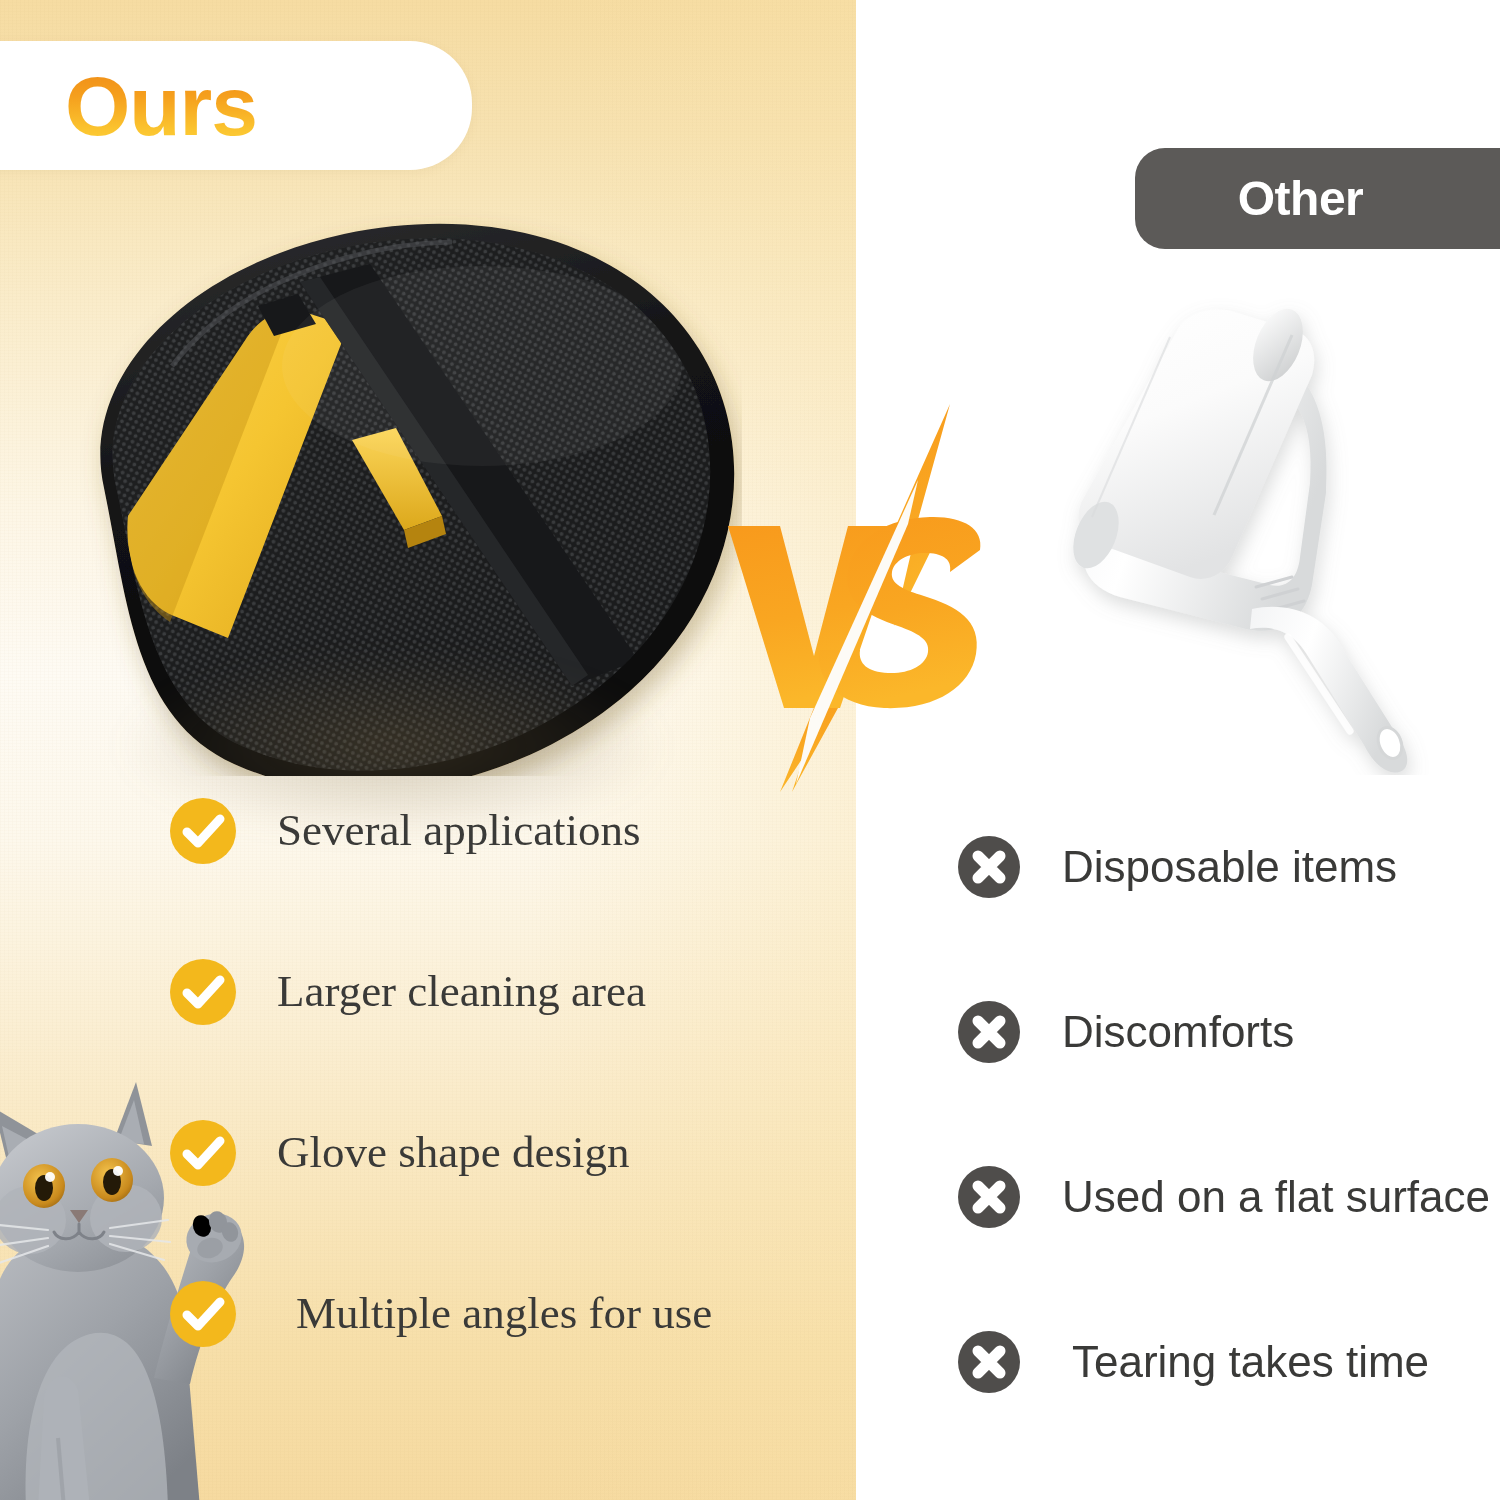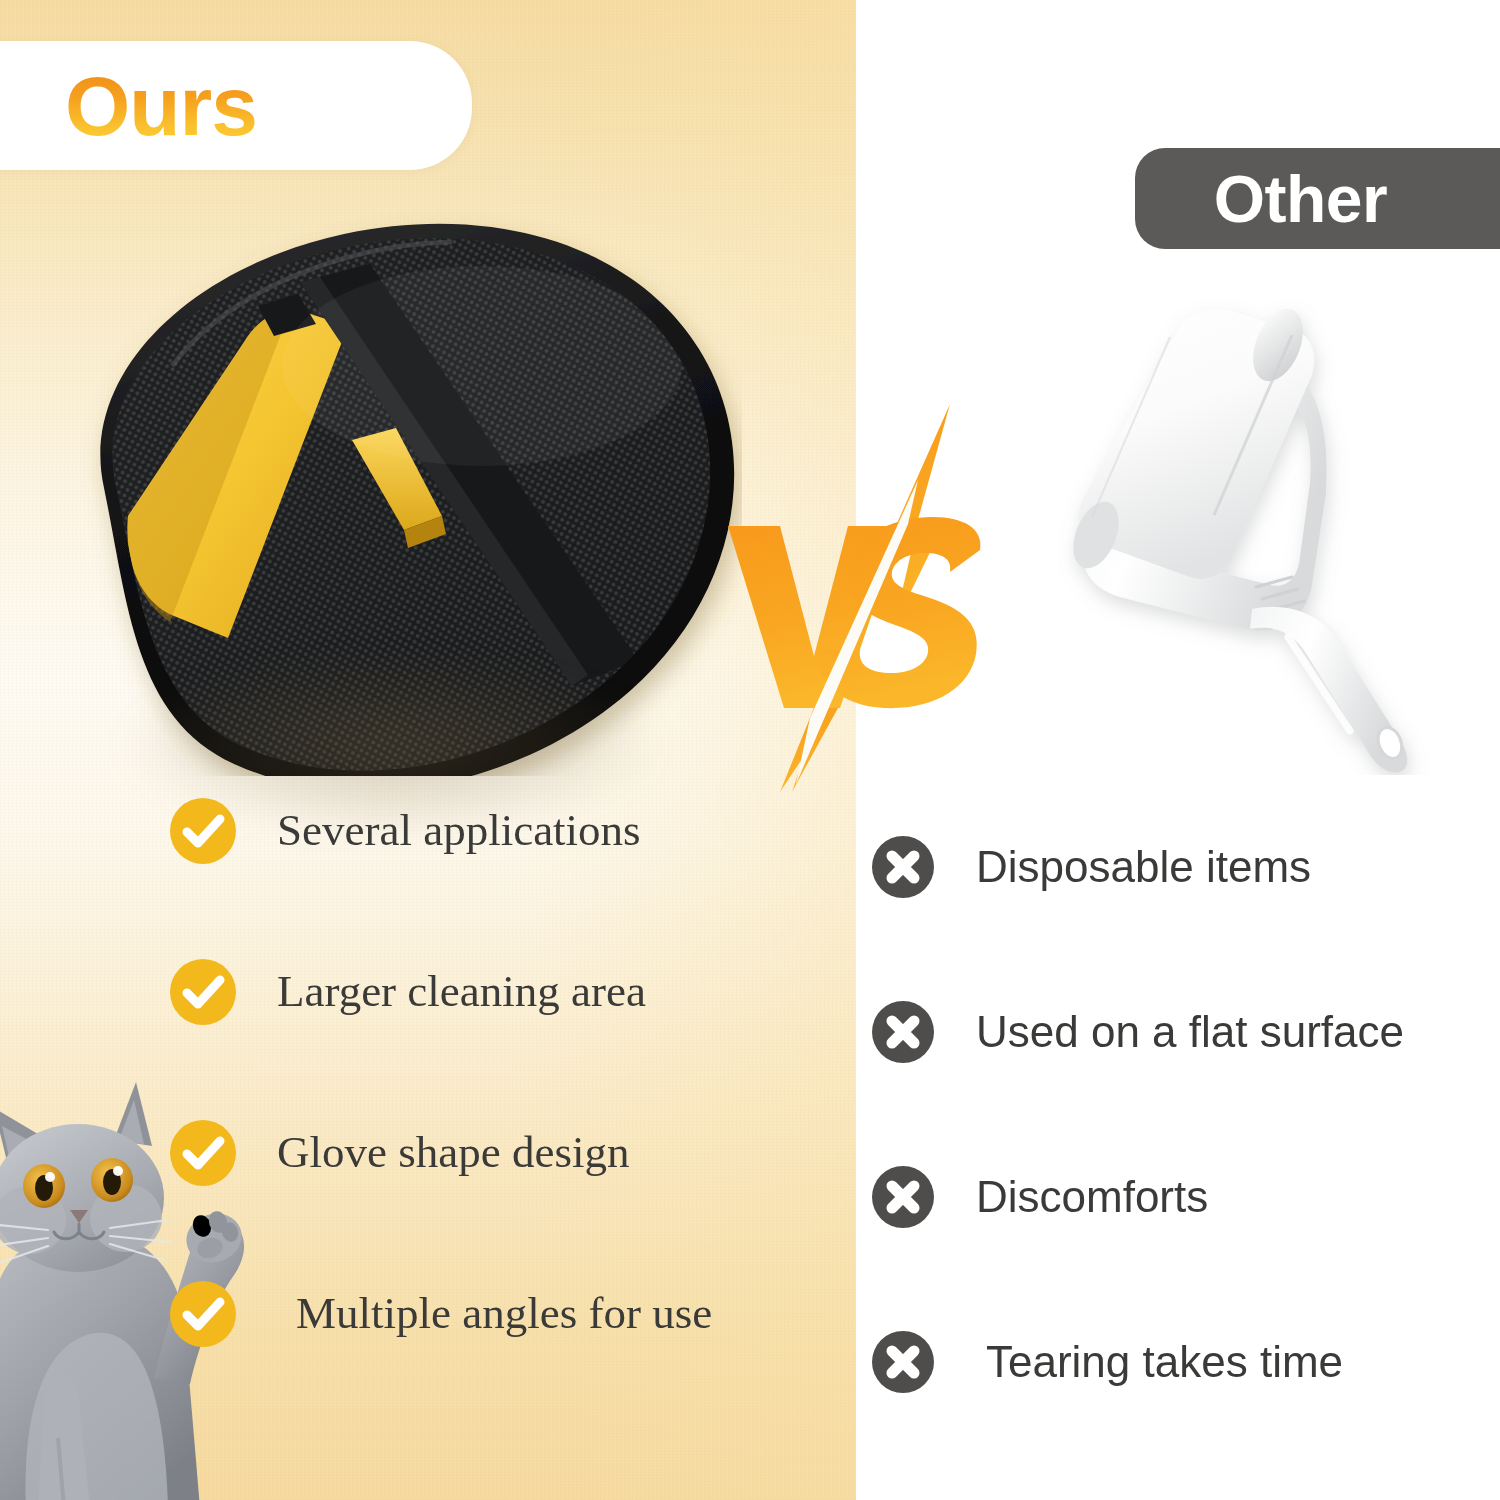--- a/index.html
+++ b/index.html
@@ -58,21 +58,21 @@
   }
 
   .badge-other {
     position:absolute; left:1135px; top:148px; width:375px; height:101px;
     background:#5c5a58;
     border-radius:30px 0 0 30px;
     display:flex; align-items:center; justify-content:center;
     z-index:20;
   }
   .badge-other .txt {
-    font-size:66px; font-weight:bold; color:#ffffff; line-height:1;
+    font-size:48px; font-weight:bold; color:#ffffff; line-height:1;
     letter-spacing:-0.5px; padding-right:44px;text-align:center;
   }
 
   
   .glove-wrap { position:absolute; left:52px; top:186px; width:690px; height:590px; z-index:8; }
   .glove-shadow{
     position:absolute; left:70px; top:470px; width:540px; height:180px;
     background:radial-gradient(ellipse at 50% 50%, rgba(120,100,60,0.30) 0%, rgba(120,100,60,0.12) 45%, rgba(120,100,60,0) 72%);
     filter:blur(14px);
   }
@@ -82,21 +82,21 @@
 
   
   .vs-wrap { position:absolute; left:718px; top:388px; width:300px; height:420px; z-index:15; }
 
   
   .cat-wrap { position:absolute; left:-14px; top:1078px; width:300px; height:430px; z-index:9; }
 
   
   .list { position:absolute; z-index:14; }
   .list-left { left:170px; top:798px; width:600px; }
-  .list-right { left:872px; top:836px; width:540px; }
+  .list-right { left:958px; top:836px; width:540px; }
 
   .row { display:flex; align-items:center; }
   .list-left .row { height:66px; margin-bottom:95px;font-family:Liberation Serif, serif; }
   .list-left .row:last-child { margin-bottom:0;gap:19px; }
   .list-right .row { height:62px; margin-bottom:103px; }
   .list-right .row:last-child { margin-bottom:0; }
 
   .mark {
     flex:0 0 auto; position:relative; border-radius:50%;
   }
@@ -408,30 +408,30 @@
       </span>
       <span class="label">Disposable items</span>
     </div>
 
     <div class="row">
       <span class="mark mark-x">
         <svg viewBox="0 0 62 62">
           <path d="M20 20 L42 42 M42 20 L20 42" stroke="#ffffff" stroke-width="11" fill="none" stroke-linecap="round"></path>
         </svg>
       </span>
-      <span class="label">Used on a flat surface</span>
+      <span class="label">Discomforts</span>
     </div>
 
     <div class="row">
       <span class="mark mark-x">
         <svg viewBox="0 0 62 62">
           <path d="M20 20 L42 42 M42 20 L20 42" stroke="#ffffff" stroke-width="11" fill="none" stroke-linecap="round"></path>
         </svg>
       </span>
-      <span class="label">Discomforts</span>
+      <span class="label">Used on a flat surface</span>
     </div>
 
     <div class="row indent">
       <span class="mark mark-x">
         <svg viewBox="0 0 62 62">
           <path d="M20 20 L42 42 M42 20 L20 42" stroke="#ffffff" stroke-width="11" fill="none" stroke-linecap="round"></path>
         </svg>
       </span>
       <span class="label">Tearing takes time</span>
     </div>

